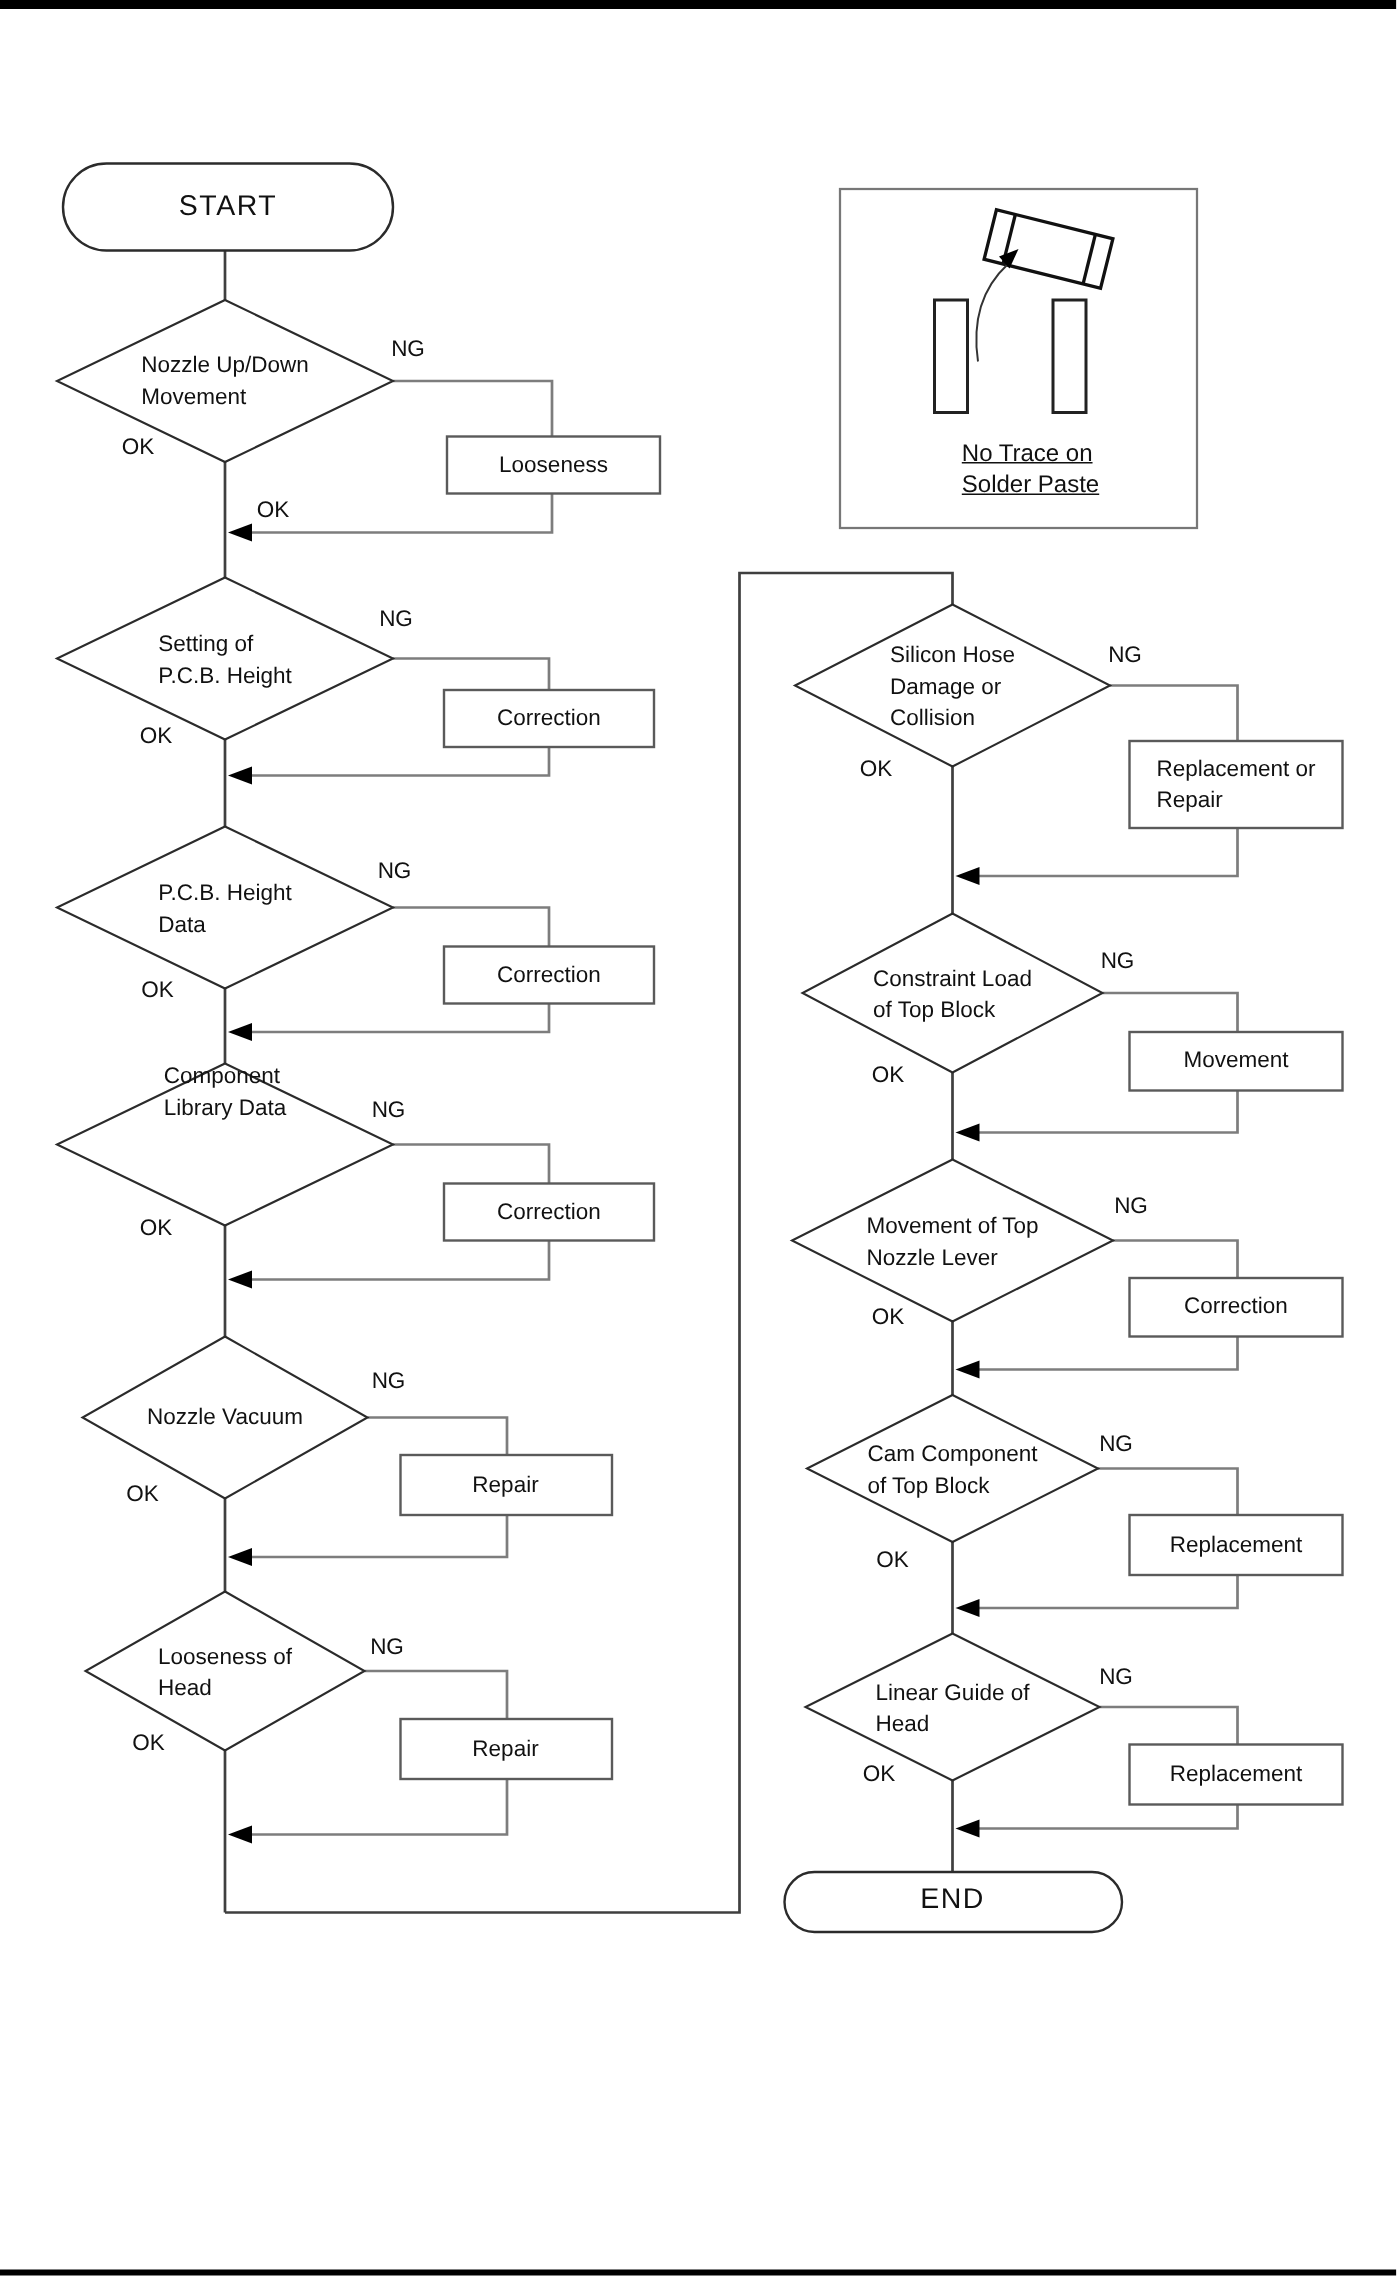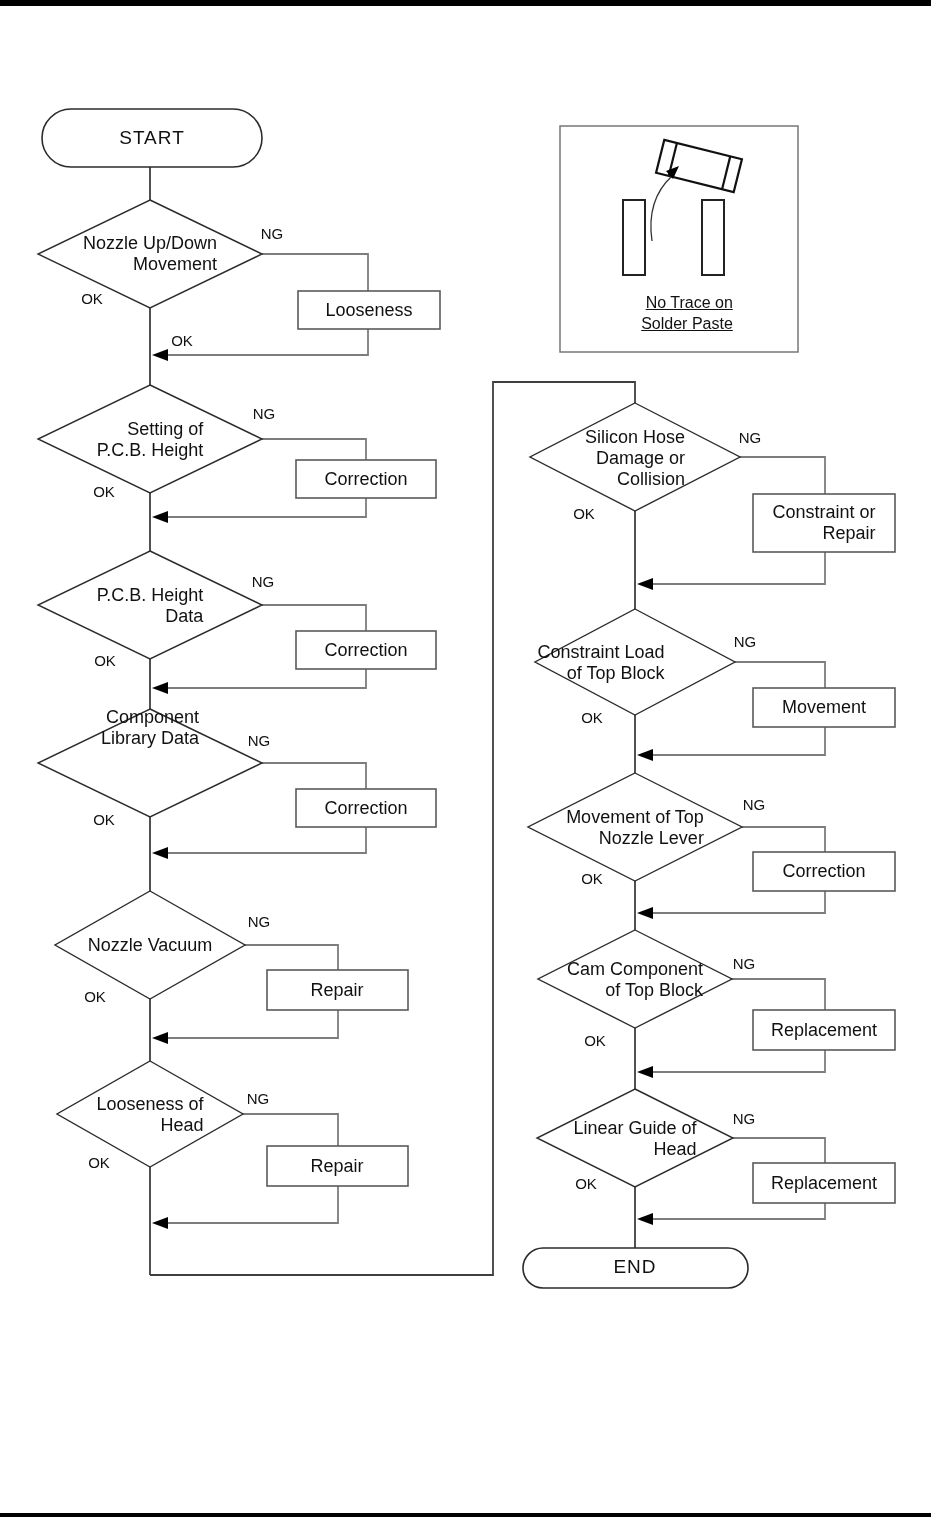--- a/index.html
+++ b/index.html
@@ -6,23 +6,23 @@
   .page {
     position:relative; width:931px; height:1518px; background:#ffffff;
     font-family:"Liberation Sans","DejaVu Sans",sans-serif; color:#111;
     overflow:hidden;
   }
   .rule-top    { position:absolute; left:0; top:0;      width:931px; height:6px;   background:#000; }
   .rule-bottom { position:absolute; left:0; top:1513px; width:931px; height:3.5px; background:#000; }
   svg.lines { position:absolute; left:0; top:0; }
   .lbl, .tag, .terminal, .caption {
     position:absolute; transform:translate(-50%,-50%);
-    white-space:pre-line; text-align:right;
+    white-space:pre-line; text-align:left;
   }
-  .lbl      { font-size:18px; line-height:21px; }
+  .lbl      { font-size:15px; line-height:21px; }
   .tag      { font-size:15px; }
   .terminal { font-size:19px; letter-spacing:1px; }
   .caption  { font-size:16px; line-height:21px;text-decoration:underline; }
 </style>
 </head>
 <body>
 
 <div class="page">
 
   <div class="rule-top"></div>
@@ -139,24 +139,24 @@
 Head</div>
   <div class="tag" style="left:258px;top:1098px">NG</div>
   <div class="tag" style="left:99px;top:1162px">OK</div>
   <div class="lbl" style="left:337px;top:1166px">Repair</div>
 
   <div class="lbl" style="left:635px;top:458px">Silicon Hose
 Damage or
 Collision</div>
   <div class="tag" style="left:750px;top:437px">NG</div>
   <div class="tag" style="left:584px;top:513px">OK</div>
-  <div class="lbl" style="left:824px;top:523px">Constraint or
+  <div class="lbl" style="left:824px;top:523px">Replacement or
 Repair</div>
 
-  <div class="lbl" style="left:601px;top:663px">Constraint Load
+  <div class="lbl" style="left:635px;top:663px">Constraint Load
 of Top Block</div>
   <div class="tag" style="left:745px;top:641px">NG</div>
   <div class="tag" style="left:592px;top:717px">OK</div>
   <div class="lbl" style="left:824px;top:707px">Movement</div>
 
   <div class="lbl" style="left:635px;top:828px">Movement of Top
 Nozzle Lever</div>
   <div class="tag" style="left:754px;top:804px">NG</div>
   <div class="tag" style="left:592px;top:878px">OK</div>
   <div class="lbl" style="left:824px;top:871px">Correction</div>

